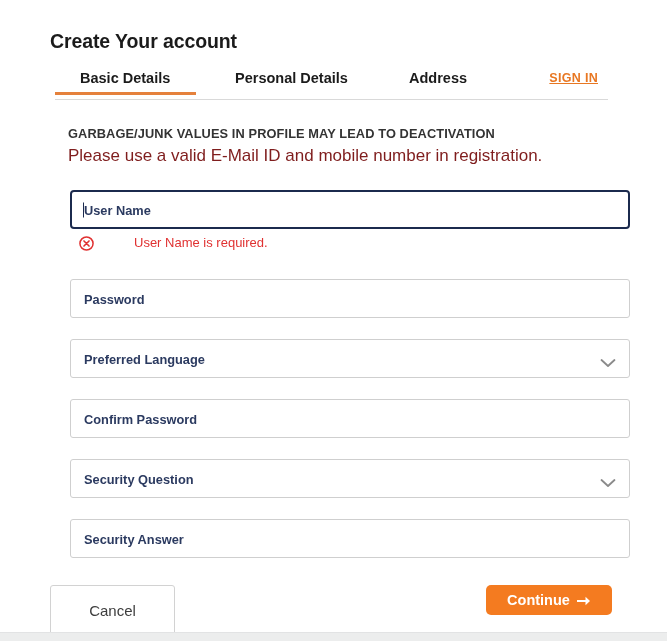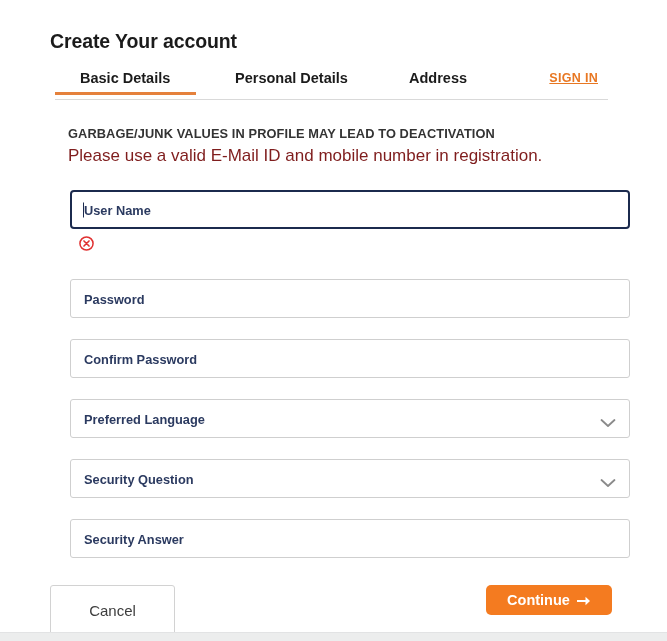--- a/index.html
+++ b/index.html
@@ -262,37 +262,38 @@
       <span class="ph">User Name</span>
     </div>
 
     <div class="error-row gap-after-error">
       <span class="error-icon">
         <svg width="15" height="15" viewBox="0 0 16 16">
           <circle cx="8" cy="8" r="7" fill="none" stroke="#e03131" stroke-width="1.6"></circle>
           <path d="M5.3 5.3 L10.7 10.7 M10.7 5.3 L5.3 10.7" stroke="#e03131" stroke-width="1.7" stroke-linecap="round"></path>
         </svg>
       </span>
+      <span class="error-text">User Name is required.</span>
     </div>
 
     <div class="field">
       <span class="ph">Password</span>
-    </div>
-
-    <div class="field">
-      <span class="ph">Confirm Password</span>
     </div>
 
     <div class="field">
       <span class="ph">Preferred Language</span>
       <span class="chevron">
         <svg width="16" height="10" viewBox="0 0 16 10">
           <path d="M1.5 2 L8 8 L14.5 2" fill="none" stroke="#8a8a8a" stroke-width="1.8" stroke-linecap="round" stroke-linejoin="round"></path>
         </svg>
       </span>
+    </div>
+
+    <div class="field">
+      <span class="ph">Confirm Password</span>
     </div>
 
     <div class="field">
       <span class="ph">Security Question</span>
       <span class="chevron">
         <svg width="16" height="10" viewBox="0 0 16 10">
           <path d="M1.5 2 L8 8 L14.5 2" fill="none" stroke="#8a8a8a" stroke-width="1.8" stroke-linecap="round" stroke-linejoin="round"></path>
         </svg>
       </span>
     </div>

